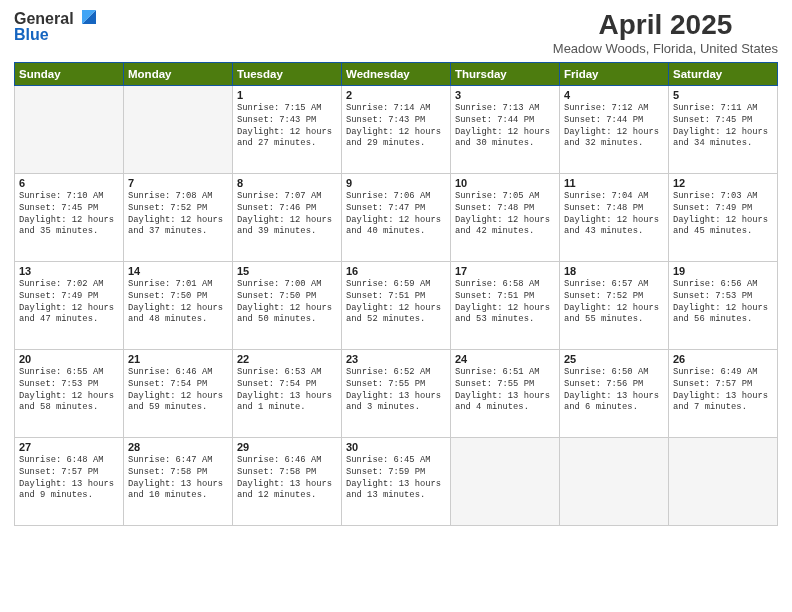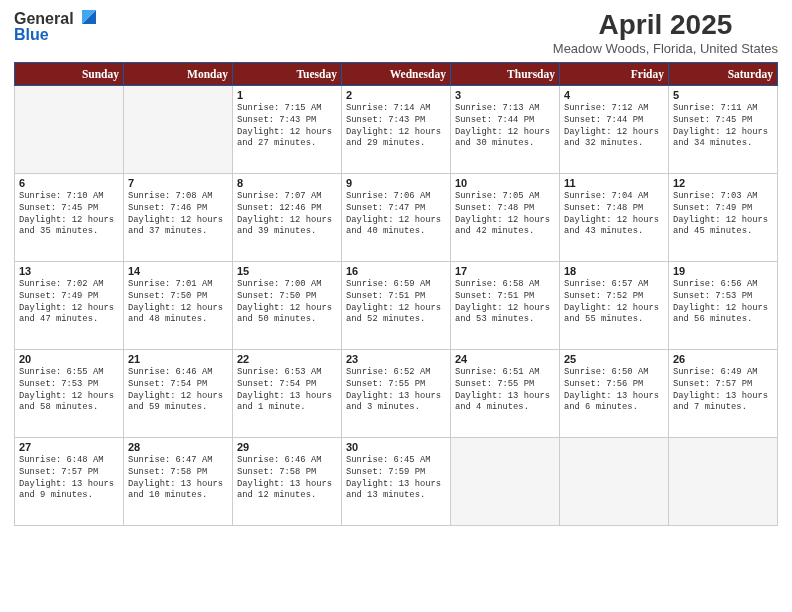--- a/index.html
+++ b/index.html
@@ -58,28 +58,27 @@
       font-size: 13px;
       color: #555;
       font-weight: normal;
     }
     .calendar {
       width: 100%;
       border-collapse: collapse;
       border: 1px solid #ccc;
     }
     .calendar th {
-      background: #7f1d1d;
+      background: #4d7c0f;
       color: #fff;
       font-size: 11.5px;
       font-weight: bold;
       padding: 5px 4px;
-      text-align: right;
+      text-align: left;
       border: 1px solid #1255a0;
-      font-family: Liberation Serif, serif;
     }
     .calendar td {
       vertical-align: top;
       border: 1px solid #ccc;
       padding: 3px 4px;
       width: calc(100% / 7);
       font-size: 9.5px;
       color: #333;
       background: #fff;
       height: 88px;
@@ -175,27 +174,27 @@
         <tr>
           <td>
             <div class="day-num">6</div>
             <div class="day-info">Sunrise: 7:10 AM
 Sunset: 7:45 PM
 Daylight: 12 hours and 35 minutes.</div>
           </td>
           <td>
             <div class="day-num">7</div>
             <div class="day-info">Sunrise: 7:08 AM
-Sunset: 7:46 PM
+Sunset: 7:52 PM
 Daylight: 12 hours and 37 minutes.</div>
           </td>
           <td>
             <div class="day-num">8</div>
             <div class="day-info">Sunrise: 7:07 AM
-Sunset: 12:46 PM
+Sunset: 7:46 PM
 Daylight: 12 hours and 39 minutes.</div>
           </td>
           <td>
             <div class="day-num">9</div>
             <div class="day-info">Sunrise: 7:06 AM
 Sunset: 7:47 PM
 Daylight: 12 hours and 40 minutes.</div>
           </td>
           <td>
             <div class="day-num">10</div>

